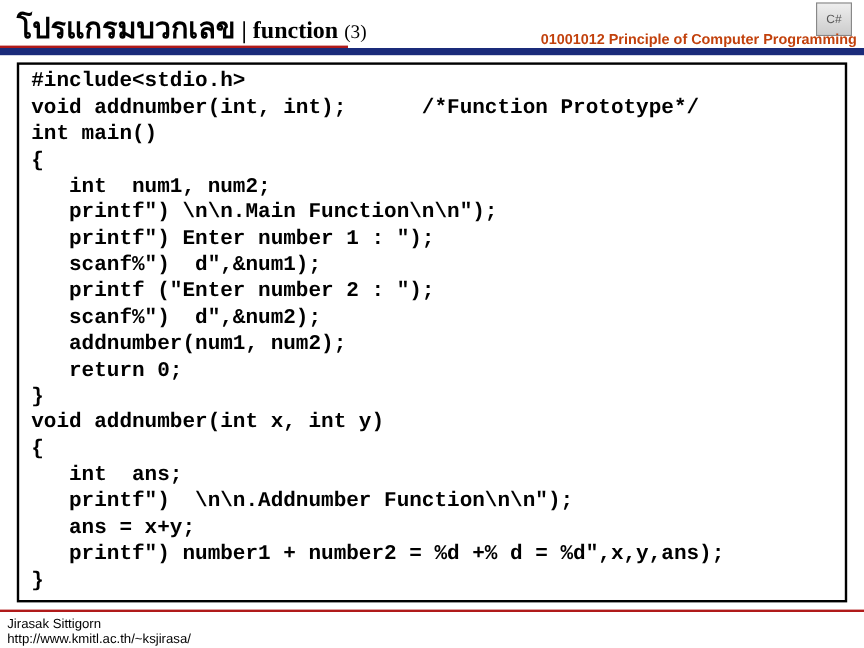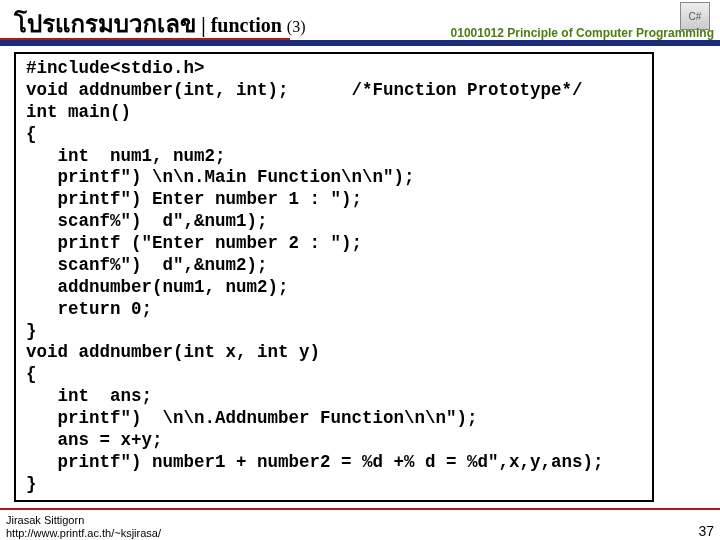--- a/index.html
+++ b/index.html
@@ -1,27 +1,27 @@
 <!DOCTYPE html>
 <html><head>
 <meta charset="utf-8">
 <style>
   * { margin: 0; padding: 0; box-sizing: border-box; }
   body { width: 720px; height: 540px; font-family: Arial, sans-serif; background: #fff; position: relative; overflow: hidden; }
   .header { position: relative; height: 46px; padding: 4px 24px 0 14px; }
   .title-main { font-family: "Tahoma", sans-serif; font-size: 24px; font-weight: bold; color: #000; display: inline; }
   .title-sub { font-family: "Times New Roman", serif; font-size: 20px; font-weight: bold; color: #000; display: inline; }
   .title-num { font-family: "Times New Roman", serif; font-size: 16px; color: #000; display: inline; vertical-align: baseline;}
-  .course { position: absolute; right: 6px; top: 26px; font-size: 12px; font-weight: bold; color: #4d7c0f; }
+  .course { position: absolute; right: 6px; top: 26px; font-size: 12px; font-weight: bold; color: #c2410c; }
   .logo { position: absolute; right: 10px; top: 2px; width: 30px; height: 28px; border: 1px solid #888; background: linear-gradient(#eee,#ccc); display:flex; align-items:center; justify-content:center; font-size:10px; color:#555;}
   .blue-bar { position: absolute; left: 0; top: 40px; height: 6px; width: 100%; background: #1a2b7a; }
   .red-line { background: #b01a1a; }
   .red-top { position:absolute; left:0; top:38px; height:2px; width:290px;}
   .red-bottom { position:absolute; left:0; bottom:30px; height:2px; width:100%;}
-  .code-box { position: absolute; left: 14px; top: 52px; width: 640px; height: 450px; border: 2px solid #000; padding: 4px 10px; }
+  .code-box { position: absolute; left: 14px; top: 52px; width: 692px; height: 450px; border: 2px solid #000; padding: 4px 10px; }
   .code { font-family: "Courier New", monospace; font-size: 17.5px; font-weight: bold; line-height: 1.25; white-space: pre; color: #000; }
   .footer { position: absolute; left: 0; bottom: 0; width: 100%; height: 28px; padding: 0 6px; }
   .footer-left { position:absolute; left:6px; bottom:0; font-size: 11px; color:#000; line-height: 1.2;}
   .footer-right { position:absolute; right:6px; bottom:0; font-size: 12px; color:#000; text-align:right; line-height:1.2;}
   .slide-num { font-size: 14px; }
 </style>
 </head>
 <body>
 
 <div class="header">
@@ -54,18 +54,17 @@
    printf")  \n\n.Addnumber Function\n\n");
    ans = x+y;
    printf") number1 + number2 = %d +% d = %d",x,y,ans);
 }</div>
 </div>
 
 <div class="red-line red-bottom"></div>
 <div class="footer">
   <div class="footer-left">
     <div>Jirasak Sittigorn</div>
-    <div>http://www.printf.ac.th/~ksjirasa/</div>
+    <div>http://www.kmitl.ac.th/~ksjirasa/</div>
   </div>
   <div class="footer-right">
-    <div class="slide-num">37</div>
   </div>
 </div>
 
 </body></html>

